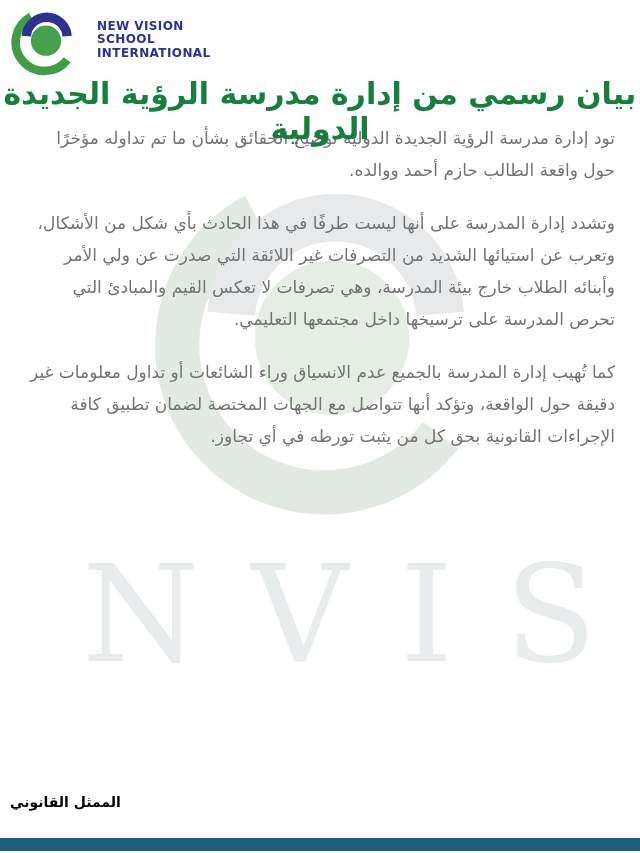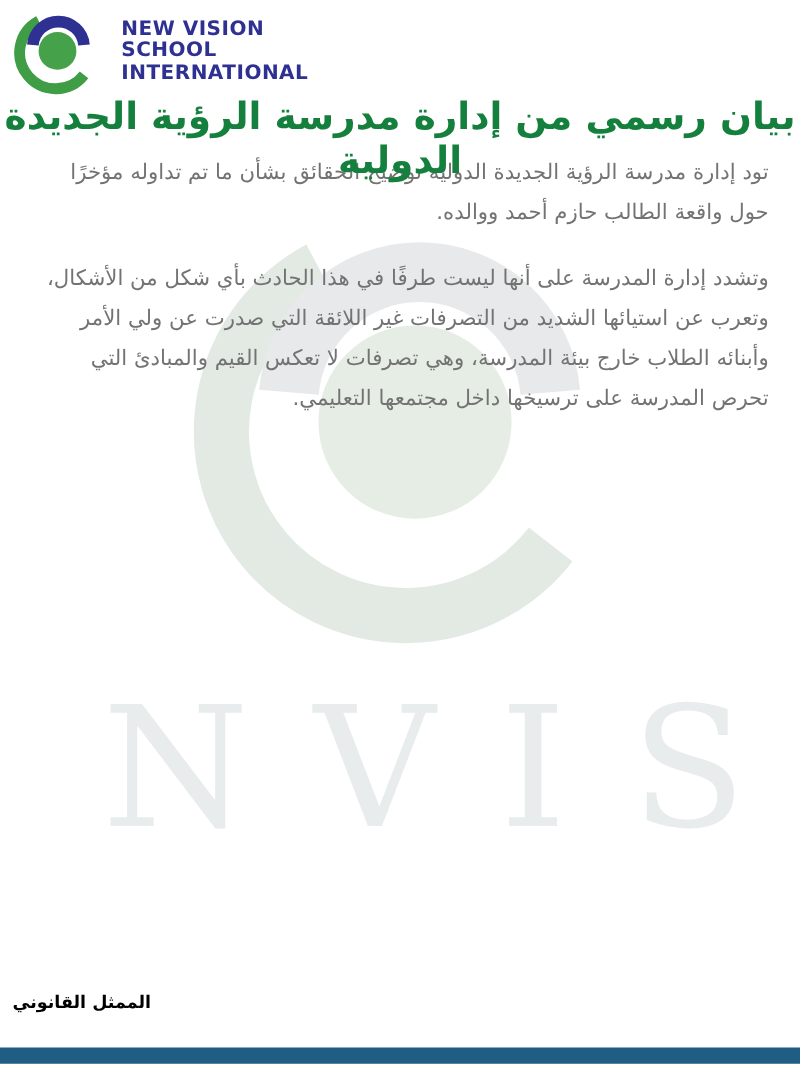--- a/index.html
+++ b/index.html
@@ -12,21 +12,21 @@
   
   .wm-logo { position:absolute; left:148px; top:150px; width:368px; height:368px; z-index:0; }
   .wm-text { position:absolute; left:82px; top:548px; z-index:0;
              font-family:"DejaVu Serif","Liberation Serif",serif;
              font-size:134px; line-height:1; color:#e9eced; letter-spacing:52px;
              user-select:none; }
 
   
   .logo-row { position:absolute; top:4px; left:10px; display:flex; align-items:center; gap:15px; z-index:2; }
   .logo-mark { width:72px; height:72px; }
-  .logo-name { font-weight:bold; font-size:16px; line-height:1.1; color:#2e3192; letter-spacing:0.4px; }
+  .logo-name { font-weight:bold; font-size:12px; line-height:1.1; color:#2e3192; letter-spacing:0.4px; }
 
   
   .doc-title { position:absolute; top:76px; left:0; right:0; z-index:2;
                direction:rtl; text-align:center;
                font-size:30px; font-weight:bold; color:#15803d; }
 
   
   .content { position:absolute; top:122px; left:0; right:0; z-index:1;
              direction:rtl; text-align:right; padding:0 25px;
              font-size:17px; line-height:32px; color:#737373; }
@@ -64,19 +64,20 @@
       <div>SCHOOL</div>
       <div>INTERNATIONAL</div>
     </div>
   </div>
 
   <h1 class="doc-title">بيان رسمي من إدارة مدرسة الرؤية الجديدة الدولية</h1>
 
   <div class="content">
     <p>تود إدارة مدرسة الرؤية الجديدة الدولية توضيح الحقائق بشأن ما تم تداوله مؤخرًا حول واقعة الطالب حازم أحمد ووالده.</p>
     <p>وتشدد إدارة المدرسة على أنها ليست طرفًا في هذا الحادث بأي شكل من الأشكال، وتعرب عن استيائها الشديد من التصرفات غير اللائقة التي صدرت عن ولي الأمر وأبنائه الطلاب خارج بيئة المدرسة، وهي تصرفات لا تعكس القيم والمبادئ التي تحرص المدرسة على ترسيخها داخل مجتمعها التعليمي.</p>
+    <p>كما تُهيب إدارة المدرسة بالجميع عدم الانسياق وراء الشائعات أو تداول معلومات غير دقيقة حول الواقعة، وتؤكد أنها تتواصل مع الجهات المختصة لضمان تطبيق كافة الإجراءات القانونية بحق كل من يثبت تورطه في أي تجاوز.</p>
   </div>
 
   <div class="signature">الممثل القانوني</div>
 
   <div class="footer-bar"></div>
 
 </div>
 
 </body></html>

